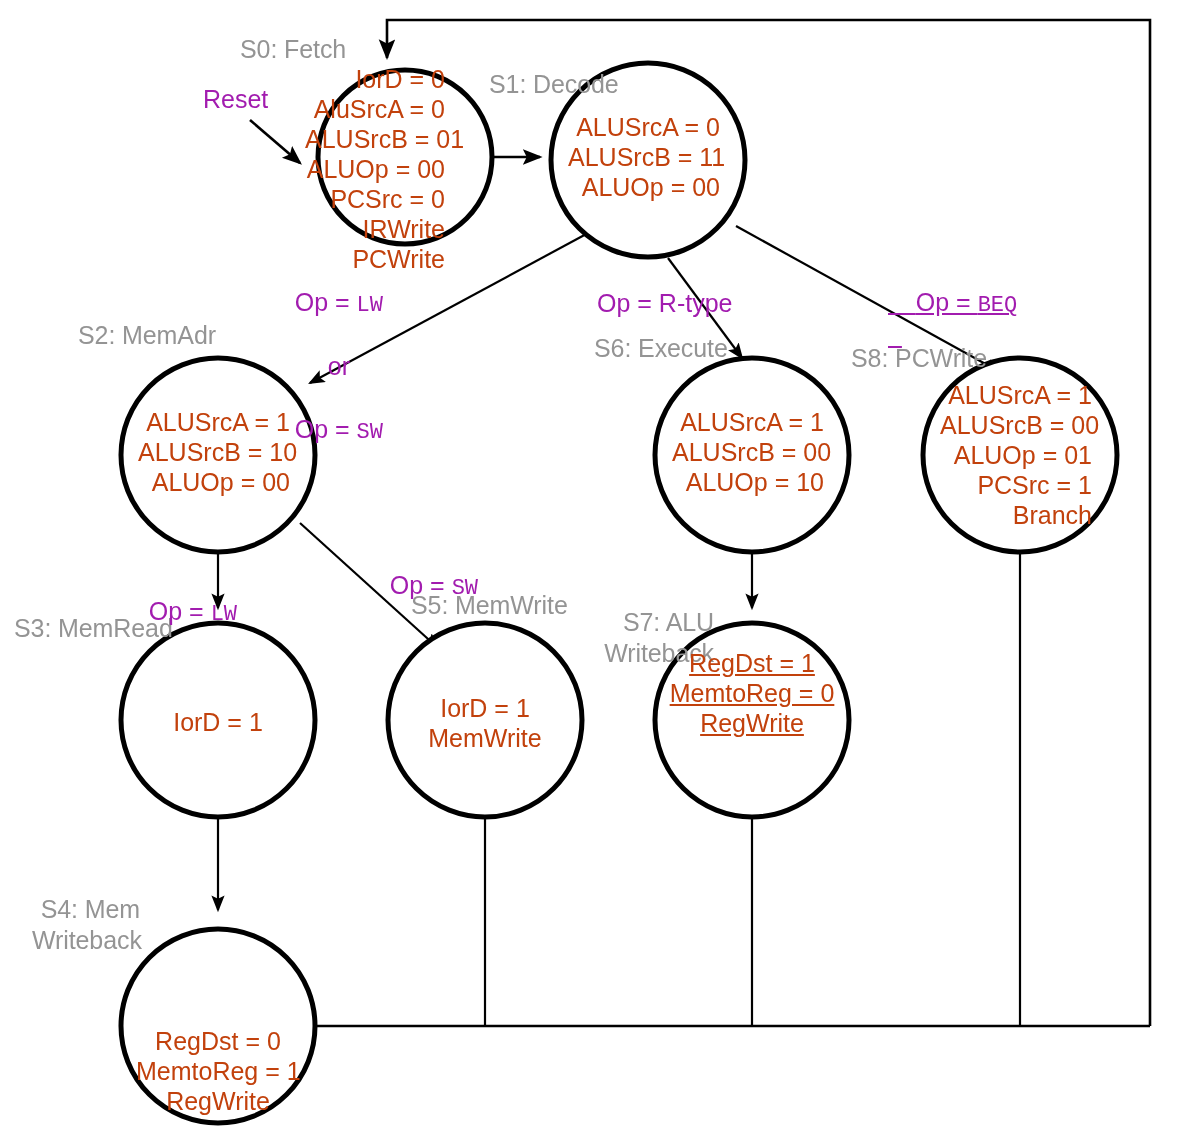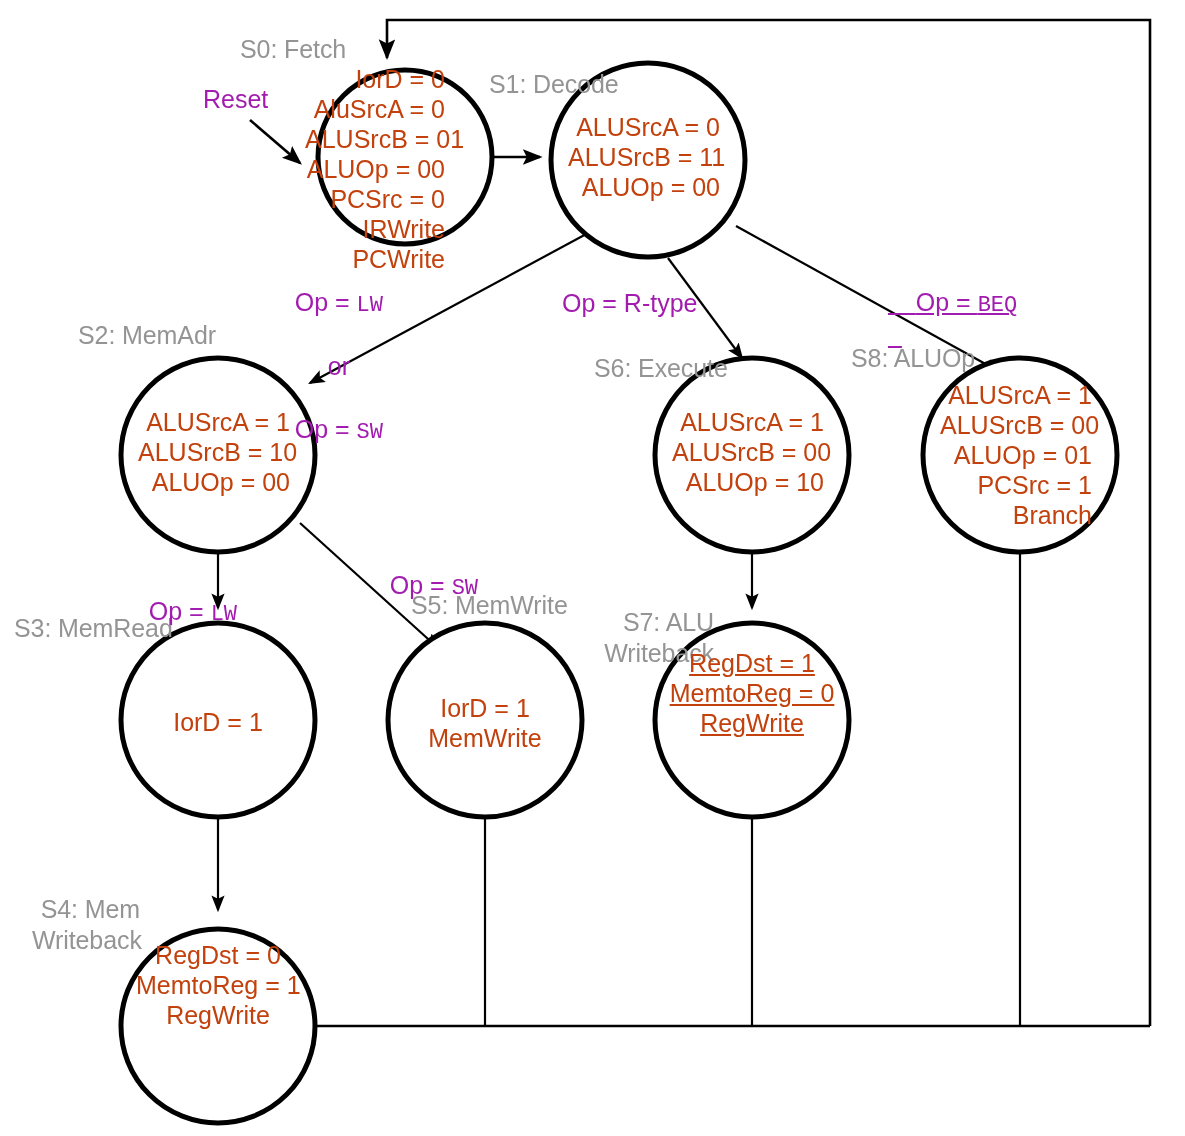--- a/index.html
+++ b/index.html
@@ -124,40 +124,40 @@
     <circle class="state-circle" cx="1020" cy="455" r="97"></circle>
   </svg>
 
   <div class="state-label" style="left:240px; top:34px;text-align:right;">S0: Fetch</div>
   <div class="state-label" style="left:489px; top:34px;margin-top:35px;">S1: Decode</div>
   <div class="state-label" style="left:78px; top:320px;text-align:right;">S2: MemAdr</div>
   <div class="state-label" style="left:14px; top:613px;">S3: MemRead</div>
   <div class="state-label" style="left:32px; top:894px; text-align:right; width:108px;">S4: Mem
 Writeback</div>
   <div class="state-label" style="left:411px; top:590px;">S5: MemWrite</div>
-  <div class="state-label" style="left:594px; top:333px;margin-top:20px;">S6: Execute</div>
+  <div class="state-label" style="left:594px; top:333px;">S6: Execute</div>
   <div class="state-label" style="left:598px; top:564px; text-align:right; width:116px;margin-top:43px;">S7: ALU
 Writeback</div>
-  <div class="state-label" style="left:851px; top:343px;">S8: ALUOp</div>
+  <div class="state-label" style="left:851px; top:343px;">S8: PCWrite</div>
 
   <div class="state-body" style="left:305px; top:64px; width:140px;">IorD = 0
 AluSrcA = 0
 ALUSrcB = 01
 ALUOp = 00
 PCSrc = 0
 IRWrite
 PCWrite</div>
   <div class="state-body" style="left:568px; top:112px; width:152px;">ALUSrcA = 0
 ALUSrcB = 11
 ALUOp = 00</div>
   <div class="state-body" style="left:138px; top:407px; width:152px;">ALUSrcA = 1
 ALUSrcB = 10
 ALUOp = 00</div>
   <div class="state-body center" style="left:143px; top:707px; width:150px;">IorD = 1</div>
-  <div class="state-body center" style="left:136px; top:940px; width:164px;">RegDst = 0
+  <div class="state-body center" style="left:136px; top:1026px; width:164px;">RegDst = 0
 MemtoReg = 1
 RegWrite</div>
   <div class="state-body center" style="left:410px; top:693px; width:150px;">IorD = 1
 MemWrite</div>
   <div class="state-body" style="left:672px; top:407px; width:152px;">ALUSrcA = 1
 ALUSrcB = 00
 ALUOp = 10</div>
   <div class="state-body center" style="left:668px; top:648px; width:168px;text-decoration:underline;">RegDst = 1
 MemtoReg = 0
 RegWrite</div>
@@ -168,21 +168,21 @@
 Branch</div>
 
   <div class="edge-label" style="left:203px; top:84px;">Reset</div>
 
   <div class="edge-label center" style="left:262px; top:256px; width:126px;">
     <span>Op = </span><span class="mono">LW</span><br>
     <span>or</span><br>
     <span>Op = </span><span class="mono">SW</span>
   </div>
 
-  <div class="edge-label" style="left:562px; top:288px;">Op = R-type</div>
+  <div class="edge-label" style="left:597px; top:288px;">Op = R-type</div>
 
   <div class="edge-label" style="left:888px; top:256px;text-decoration:underline;">
     <span>Op = </span><span class="mono">BEQ</span>
   </div>
 
   <div class="edge-label" style="left:121px; top:565px;">
     <span>Op = </span><span class="mono">LW</span>
   </div>
 
   <div class="edge-label" style="left:362px; top:539px;">

